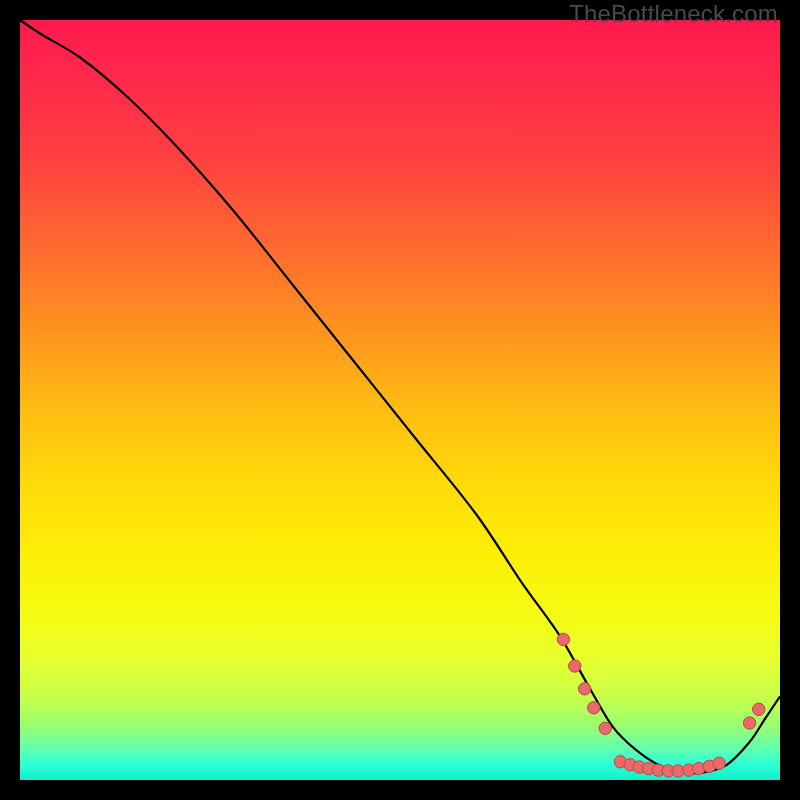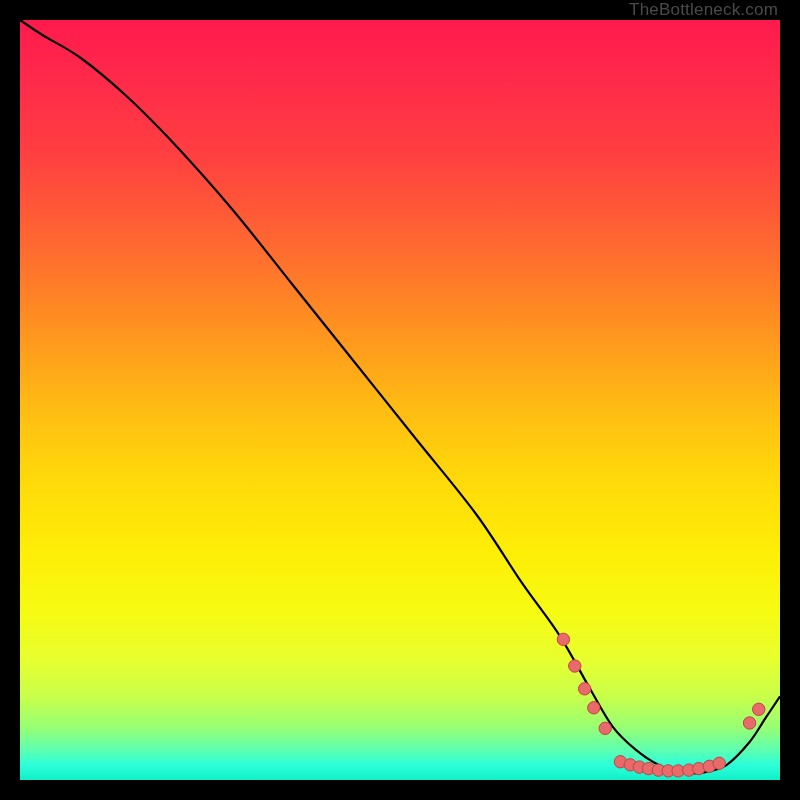--- a/index.html
+++ b/index.html
@@ -29,21 +29,21 @@
       #98ff72 93%,
       #5fffb0 96%,
       #2dffd8 98%,
       #10f0c8 100%
     );
   }
   .attrib {
     position: absolute;
     top: 0; right: 22px;
     font-family: Arial, Helvetica, sans-serif;
-    font-size: 17px;
+    font-size: 24px;
     color: #4a4a4a;
     letter-spacing: 0.2px;
   }
   svg.curve {
     position: absolute;
     left: 20px; top: 20px;
     width: 760px; height: 760px;
     overflow: visible;
   }
 </style>

